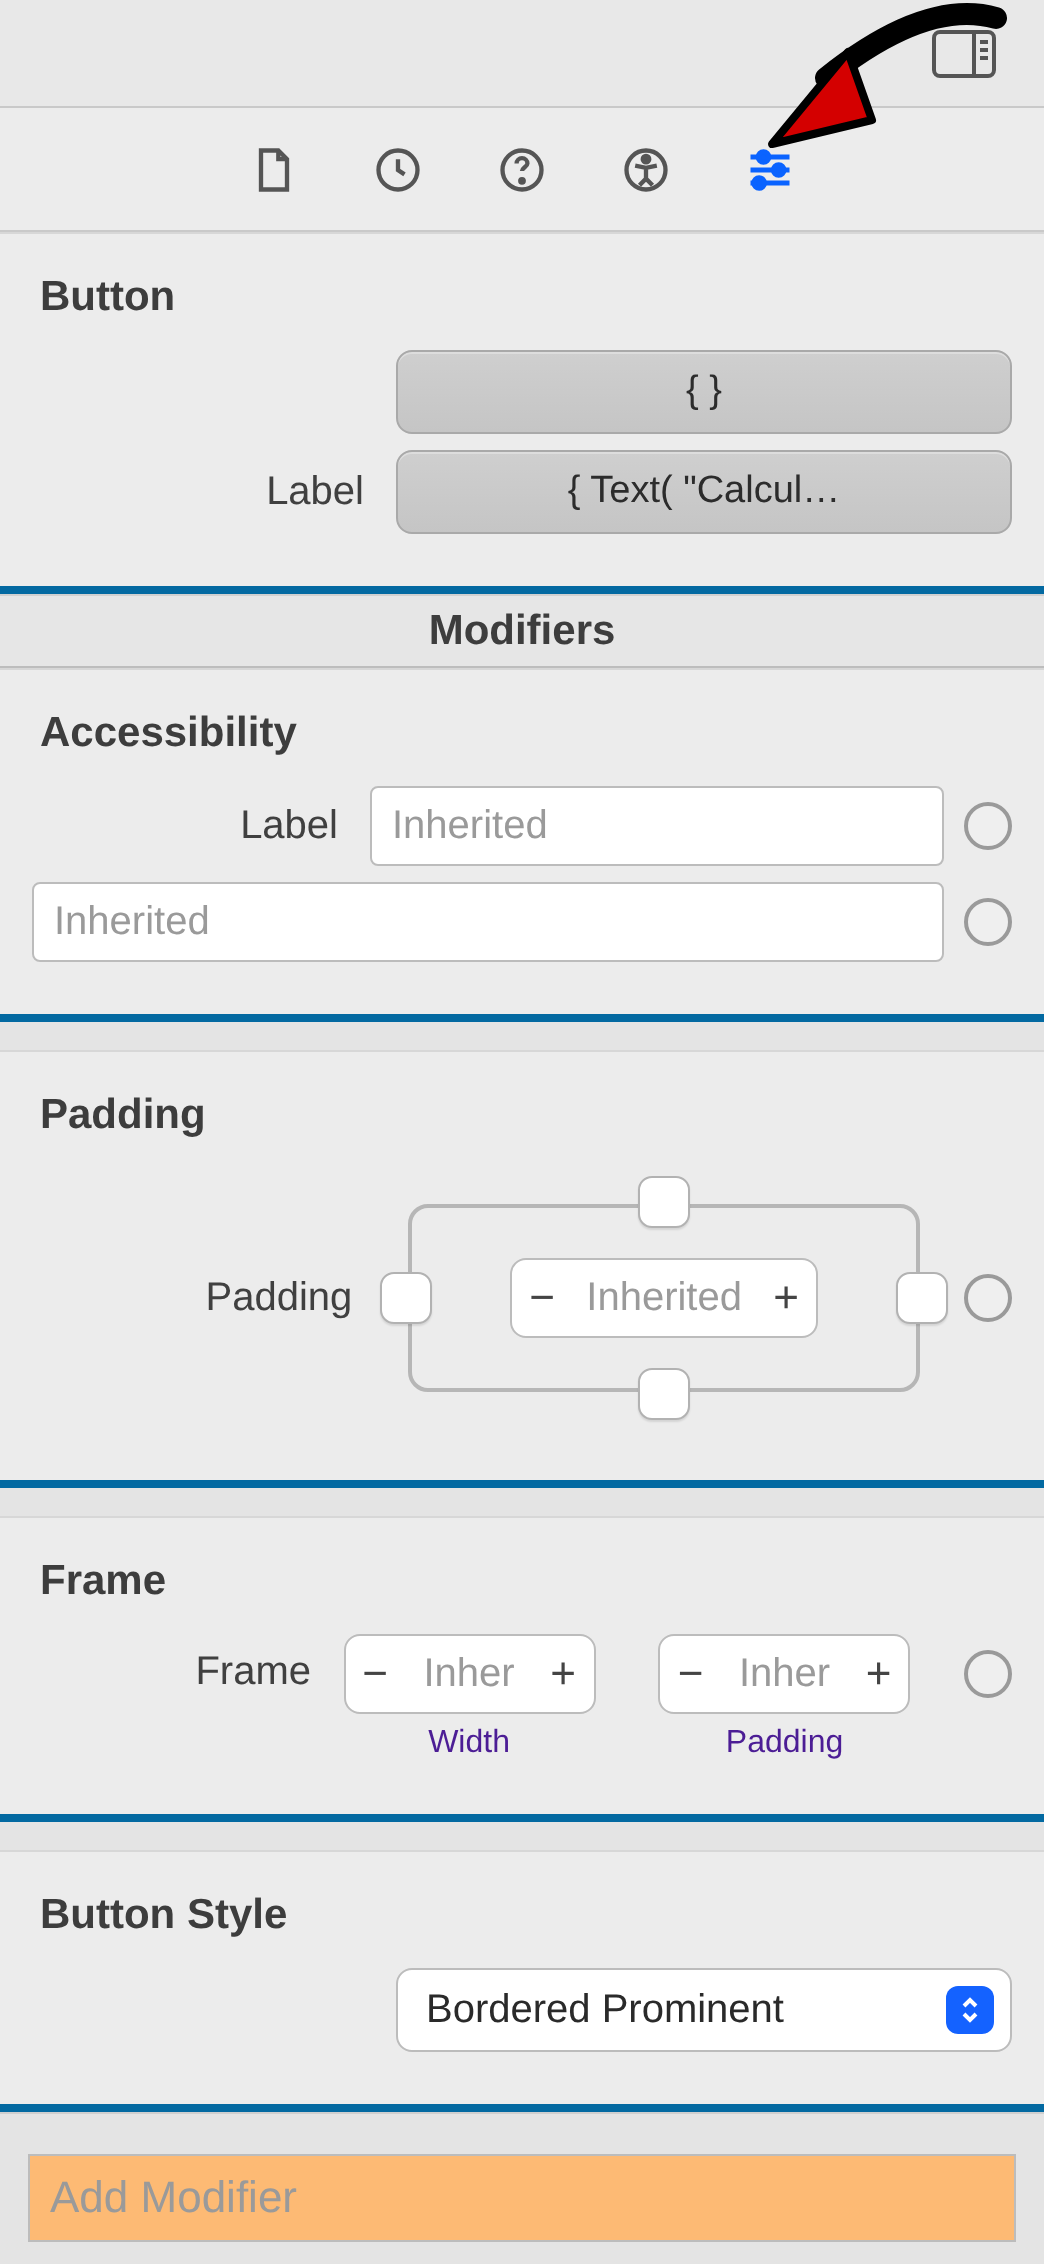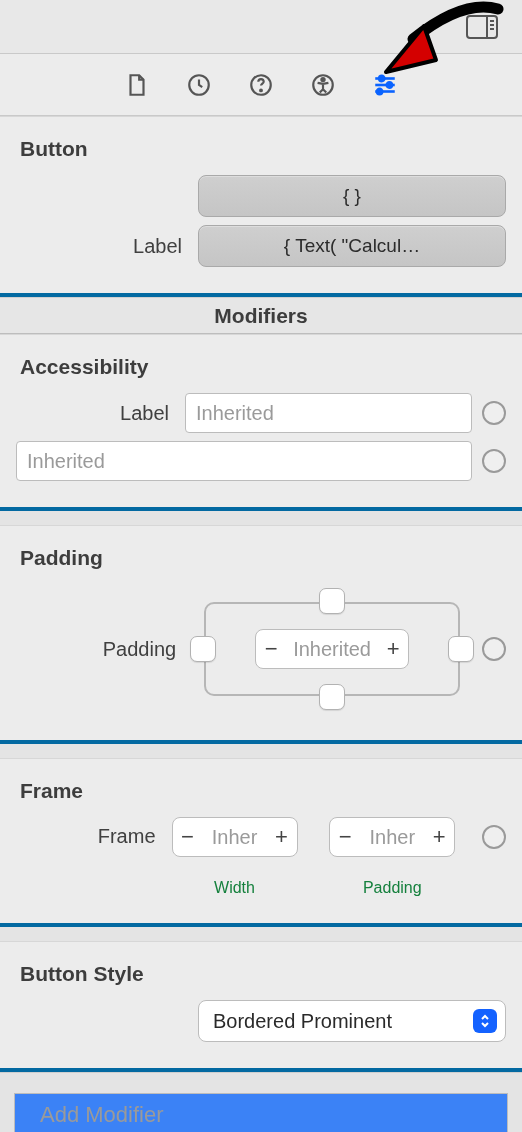--- a/index.html
+++ b/index.html
@@ -178,23 +178,23 @@
   .stepper.narrow .step-val { width: 64px; }
 
   .padding-center-stepper {
     position: absolute;
     top: 50%; left: 50%;
     transform: translate(-50%, -50%);
   }
 
   .sublabel {
     font-size: 16px;
-    color: #15803d;
+    color: #4c1d95;
     text-align: center;
-    margin-top: 22px;
+    margin-top: 6px;
   }
 
   .frame-col { display:flex; flex-direction:column; align-items:center; }
 
   
   .dropdown {
     flex: 1;
     height: 42px;
     background: #fff;
     border: 1px solid #bcbcbc;
@@ -216,24 +216,24 @@
 
   
   .mod-search-wrap {
     background: #e4e4e4;
     border-top: 1px solid #cfcfcf;
     padding: 20px 14px;
   }
   .mod-search {
     width: 100%;
     height: 44px;
-    background: #3b82f6;
+    background: #fdba74;
     border: 1px solid #bcbcbc;
     font-size: 22px;
-    padding: 0 25px;
+    padding: 0 10px;
   }
   .mod-search::placeholder { color: #9a9a9a; }
 </style>
 </head>
 <body>
 
 <div class="titlebar">
   <span class="tab-icon" style="width:32px;height:26px;">
     <svg viewBox="0 0 32 24" fill="none" stroke="currentColor" stroke-width="2">
       <rect x="1" y="1" width="30" height="22" rx="3"></rect>

